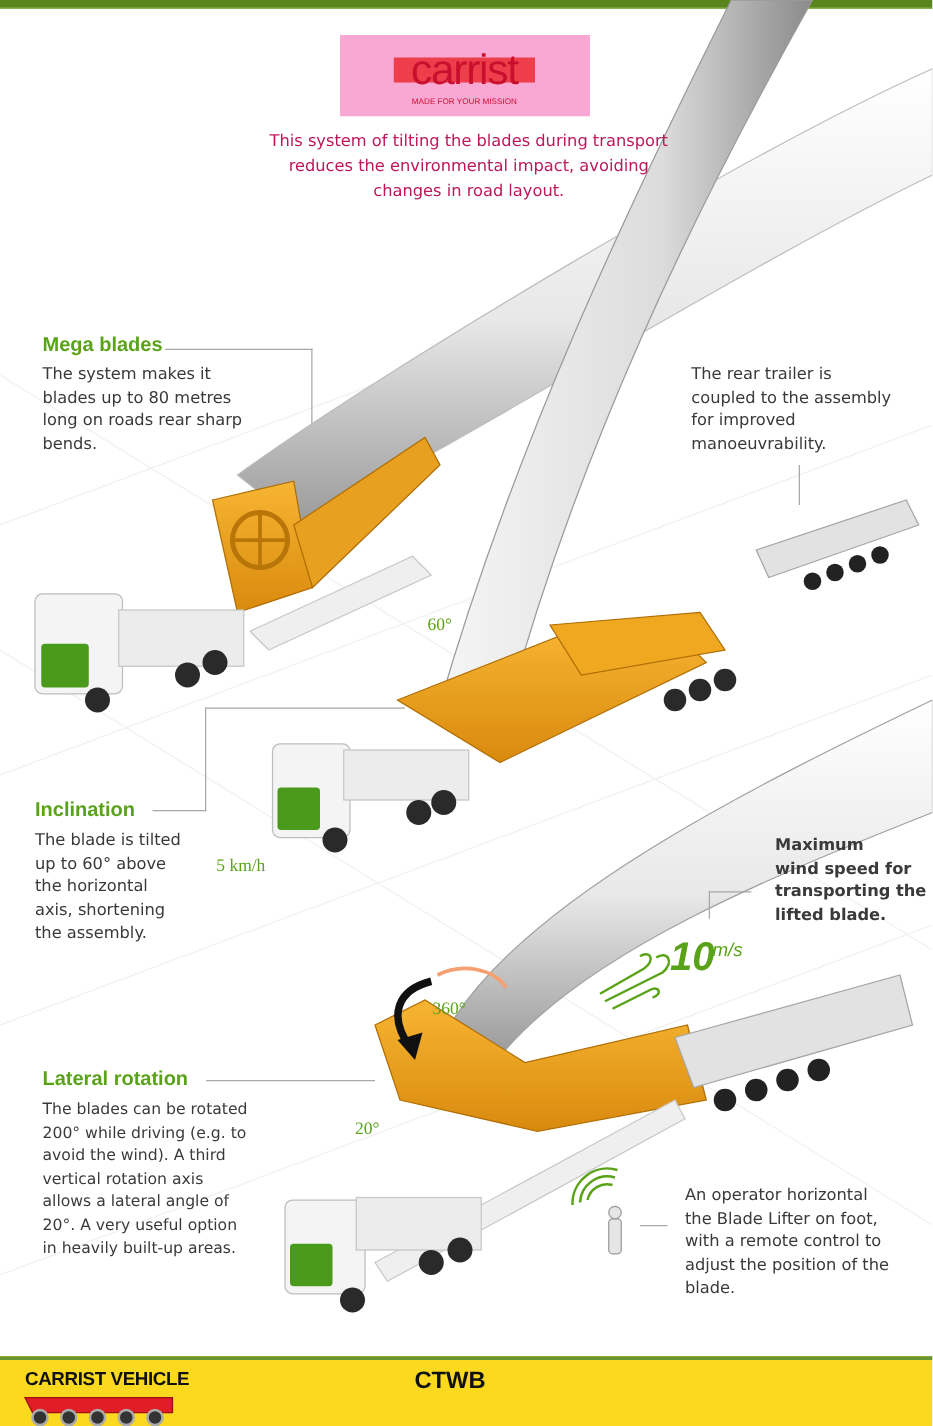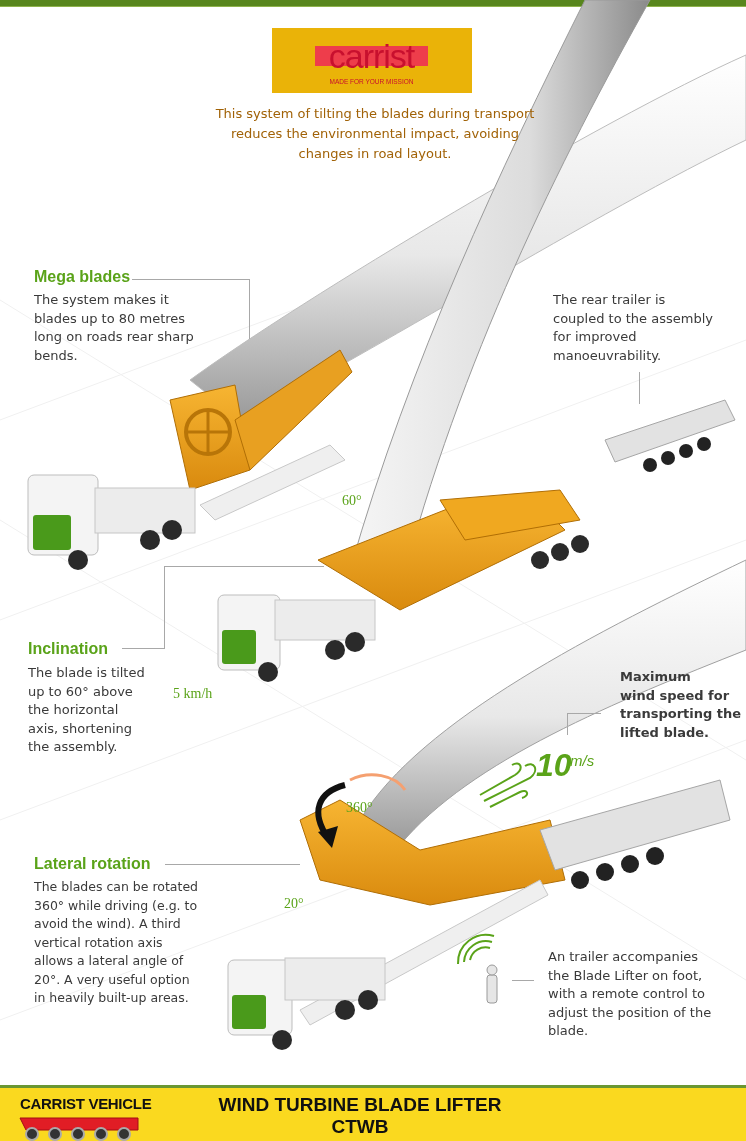--- a/index.html
+++ b/index.html
@@ -5,35 +5,35 @@
   html, body { margin: 0; padding: 0; }
   body {
     width: 746px; height: 1141px; position: relative; overflow: hidden;
     background: #ffffff;
     font-family: "DejaVu Sans", sans-serif;
   }
   .topbar { position: absolute; left: 0; top: 0; width: 746px; height: 6px; background: #58861d; border-bottom: 1px solid #8fb34c; }
   .scene { position: absolute; left: 0; top: 0; width: 746px; height: 1080px; }
   .logo {
     position: absolute; left: 272px; top: 28px; width: 200px; height: 65px;
-    background: #eab308;
+    background: #f9a8d4;
   }
   .logo .red-band { position: absolute; left: 43px; top: 18px; width: 113px; height: 20px; background: #ee3d4b; }
   .logo .word {
     position: absolute; left: 43px; top: 10px; width: 113px; text-align: center;
     font-family: "Liberation Sans", sans-serif; font-size: 34px; line-height: 36px;
     color: #c8102e; letter-spacing: -1px;
   }
   .logo .tag {
     position: absolute; left: 43px; top: 50px; width: 113px; text-align: center;
     font-family: "Liberation Sans", sans-serif; font-size: 6.5px; color: #c8102e; letter-spacing: 0;
   }
   .intro {
     position: absolute; left: 210px; top: 104px; width: 330px; text-align: center;
-    font-size: 13px; line-height: 20px; color: #a16207;
+    font-size: 13px; line-height: 20px; color: #be185d;
   }
   .heading {
     position: absolute; font-family: "Liberation Sans", sans-serif; font-weight: bold;
     font-size: 16px; color: #5aa319; text-align: right;
   }
   .desc { position: absolute; font-size: 13px; line-height: 18.5px; color: #3a3a3a; }
   .label-green { position: absolute; font-family: Liberation Serif, serif; font-size: 14px; color: #5aa319; }
   .line { position: absolute; background: #a8a8a8; }
   .footer {
     position: absolute; left: 0; top: 1085px; width: 746px; height: 56px;
@@ -219,47 +219,46 @@
 <div class="line" style="left:567px; top:713px; width:1px; height:22px;"></div>
 <div style="position:absolute; left:536px; top:748px; font-family:'Liberation Sans',sans-serif; font-style:italic; font-weight:bold; font-size:32px; line-height:34px; color:#5aa319;">10</div>
 <div style="position:absolute; left:570px; top:752px; font-family:'Liberation Sans',sans-serif; font-style:italic; font-size:15px; color:#5aa319;">m/s</div>
 
 <div class="label-green" style="left:346px; top:800px;">360°</div>
 
 <div class="heading" style="left:34px; top:855px;">Lateral rotation</div>
 <div class="line" style="left:165px; top:864px; width:135px; height:1px;"></div>
 <div class="desc" style="left:34px; top:878px; width:180px; font-size:12.5px;">
   <div>The blades can be rotated</div>
-  <div>360° while driving (e.g. to</div>
+  <div>200° while driving (e.g. to</div>
   <div>avoid the wind). A third</div>
   <div>vertical rotation axis</div>
   <div>allows a lateral angle of</div>
   <div>20°. A very useful option</div>
   <div>in heavily built-up areas.</div>
 </div>
 <div class="label-green" style="left:284px; top:896px;">20°</div>
 
 <div class="line" style="left:512px; top:980px; width:22px; height:1px;"></div>
 <div class="desc" style="left:548px; top:948px; width:195px;">
-  <div>An trailer accompanies</div>
+  <div>An operator horizontal</div>
   <div>the Blade Lifter on foot,</div>
   <div>with a remote control to</div>
   <div>adjust the position of the</div>
   <div>blade.</div>
 </div>
 
 <div class="footer">
   <div class="f-left-title">CARRIST VEHICLE</div>
   <svg style="position:absolute; left:16px; top:28px;" width="125" height="26" viewBox="0 0 125 26">
     <path d="M4 2 L 122 2 L 122 14 L 10 14 Z" fill="#e11d25" stroke="#a10f14"></path>
     <g fill="#333" stroke="#aaa" stroke-width="2">
       <circle cx="16" cy="18" r="6"></circle>
         <circle cx="39" cy="18" r="6"></circle>
         <circle cx="62" cy="18" r="6"></circle>
         <circle cx="85" cy="18" r="6"></circle>
         <circle cx="108" cy="18" r="6"></circle>
     </g>
   </svg>
   <div class="f-center">
-    <div>WIND TURBINE BLADE LIFTER</div>
     <div>CTWB</div>
   </div>
 </div>
 
 </body></html>

